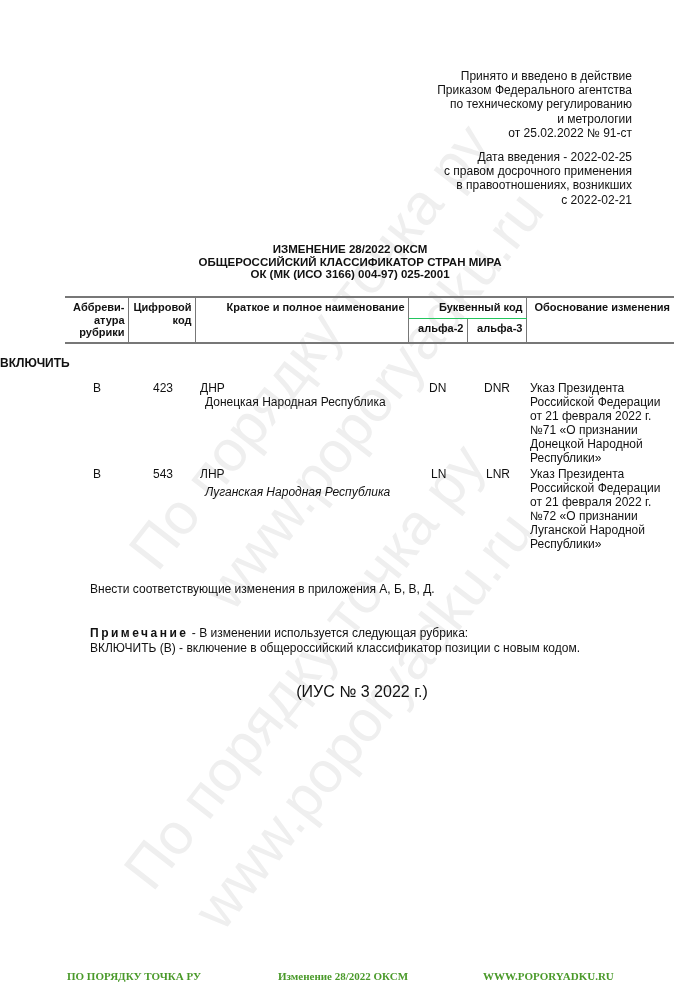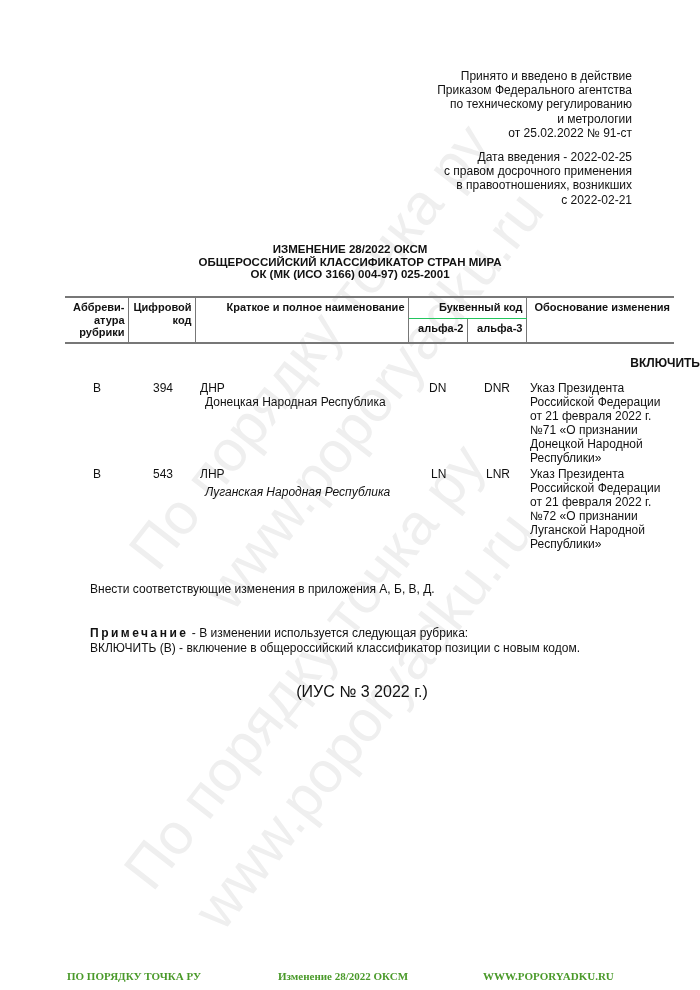--- a/index.html
+++ b/index.html
@@ -10,21 +10,21 @@
     .content { position:absolute; left:0; top:0; width:700px; height:854px; z-index:1; }
     .approval { position:absolute; right:68px; top:69px; text-align:right; font-size:12px; line-height:14.2px; }
     .approval div { white-space:nowrap; }
     .intro { position:absolute; right:68px; top:150px; text-align:right; font-size:12px; line-height:14.2px; }
     .title { position:absolute; left:0; width:700px; top:243px; text-align:center; font-weight:bold; font-size:11.5px; line-height:12.5px; }
     table.hdr { position:absolute; left:65px; top:296px; width:609px; border-collapse:collapse; font-size:11px; font-weight:bold; }
     table.hdr th { border:1px solid #777; border-top:2px solid #777; border-bottom:2px solid #777; vertical-align:top; padding:3px 3px; line-height:12.5px; font-weight:bold;text-align:right; }
     table.hdr th.sub { border-top:1px solid #701a75; padding:3px 3px 6px; }
     table.hdr th.first { border-left:none; }
     table.hdr th.last { border-right:none; text-align:left; padding-left:8px; }
-    .section { position:absolute; left:0; width:700px; top:356px; text-align:right; font-weight:bold; font-size:12px; }
+    .section { position:absolute; left:0; width:700px; top:356px; text-align:left; font-weight:bold; font-size:12px; }
     .row { position:absolute; left:65px; width:609px; font-size:12px; line-height:14px; }
     .row .c { position:absolute; top:0; }
     .note { position:absolute; left:90px; font-size:12px; line-height:14.5px; }
     .spaced { letter-spacing:2.5px; font-weight:bold; }
     .ius { position:absolute; left:0; width:700px; top:683px; text-align:center; font-size:16px;margin-left:12px; }
     .footer { position:absolute; top:970px; font-family:"Liberation Serif", serif; font-weight:bold; font-size:11px; color:#4a9a2a; }
   </style>
 </head>
 <body>
 
@@ -84,21 +84,21 @@
       <th class="sub">альфа-2</th>
       <th class="sub">альфа-3</th>
     </tr>
   </tbody>
     </table>
 
   <div class="section">ВКЛЮЧИТЬ</div>
 
   <div class="row" style="top:381px;">
     <span class="c" style="left:28px;">В</span>
-    <span class="c" style="left:88px;">394</span>
+    <span class="c" style="left:88px;">423</span>
     <span class="c" style="left:135px;">ДНР</span>
     <span class="c" style="left:140px; top:14px;">Донецкая Народная Республика</span>
     <span class="c" style="left:364px;">DN</span>
     <span class="c" style="left:419px;">DNR</span>
     <div class="c" style="left:465px;">
       <div>Указ Президента</div>
         <div>Российской Федерации</div>
         <div>от 21  февраля 2022 г.</div>
       <div>№71 «О признании</div>
         <div>Донецкой Народной</div>

